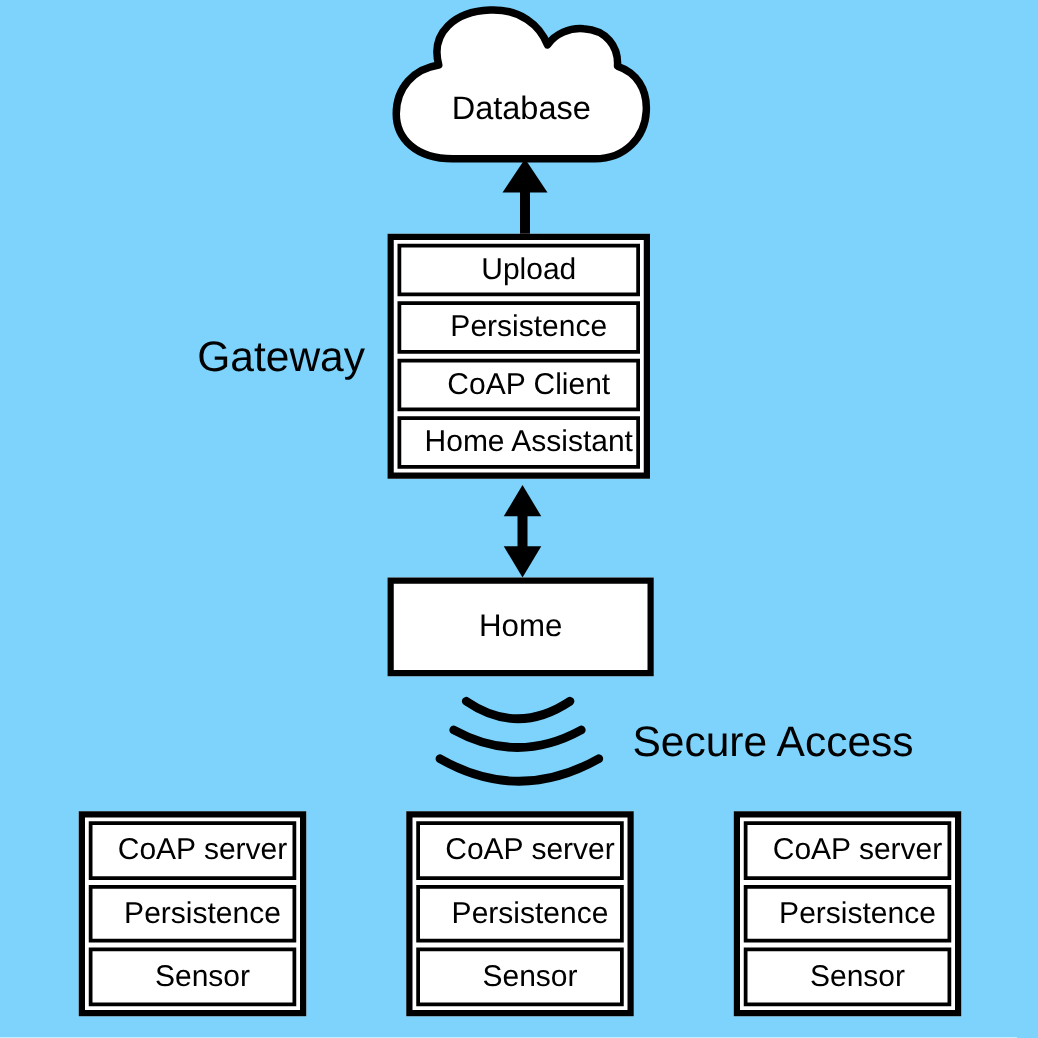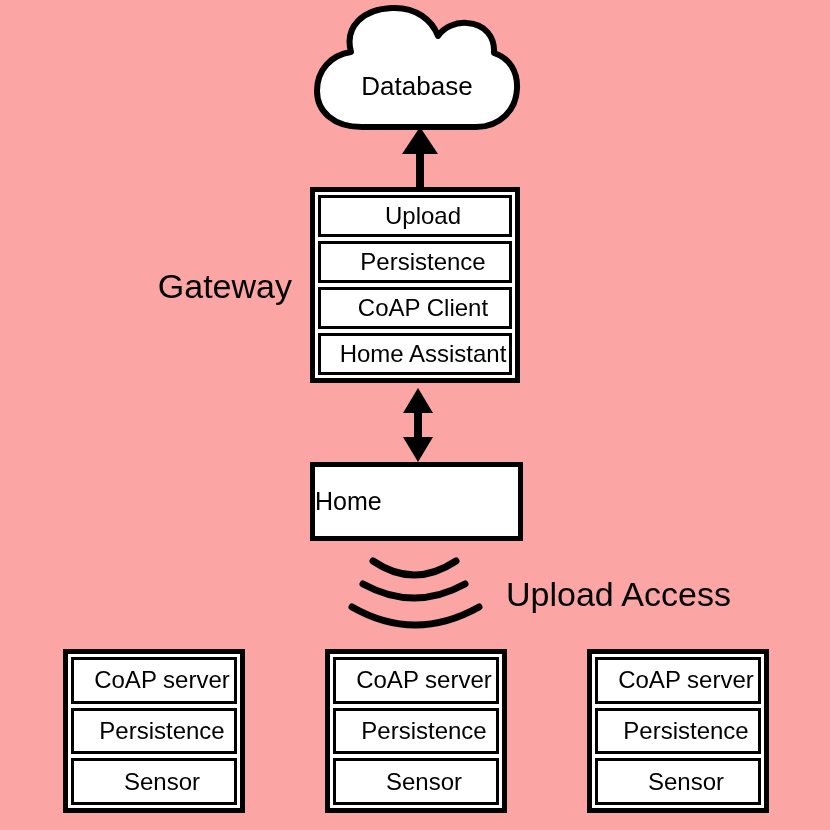--- a/index.html
+++ b/index.html
@@ -3,21 +3,21 @@
 <meta charset="utf-8">
 <style>
   * { margin: 0; padding: 0; box-sizing: border-box; }
   html, body { background: #ffffff; }
   body { font-family: "Liberation Sans", sans-serif; color: #000000; }
 
   .canvas {
     position: relative;
     width: 830px;
     height: 830px;
-    background: #fca5a5;
+    background: #7dd3fc;
     overflow: hidden;
   }
 
   .svg-layer {
     position: absolute;
     left: 0; top: 0;
     width: 830px; height: 830px;
   }
 
   .abs { position: absolute; }
@@ -53,21 +53,21 @@
     font-size: 24px;
     white-space: nowrap;
     padding-left: 16px;
   }
 
   .ap-box {
     border: 5px solid #000000;
     background: #ffffff;
     display: flex;
     flex-direction: column;
-    align-items: flex-start;
+    align-items: center;
     justify-content: center;
     font-size: 25px;
     line-height: 29px;
     text-align: center;
   }
 </style>
 </head>
 <body>
 
 <div class="canvas">
@@ -111,21 +111,21 @@
     <div class="layer">Upload</div>
     <div class="layer">Persistence</div>
     <div class="layer">CoAP Client</div>
     <div class="layer">Home Assistant</div>
   </div>
 
   <div class="abs ap-box" style="left:310px; top:462px; width:213px; height:79px;">
     <div>Home</div>
   </div>
 
-  <div class="abs label" style="left:506px; top:580px;">Upload Access</div>
+  <div class="abs label" style="left:506px; top:580px;">Secure Access</div>
 
   <div class="abs stack" style="left:63px; top:649px; width:182px; height:164px;">
     <div class="layer">CoAP server</div>
     <div class="layer">Persistence</div>
     <div class="layer">Sensor</div>
   </div>
 
   <div class="abs stack" style="left:325px; top:649px; width:182px; height:164px;">
     <div class="layer">CoAP server</div>
     <div class="layer">Persistence</div>

